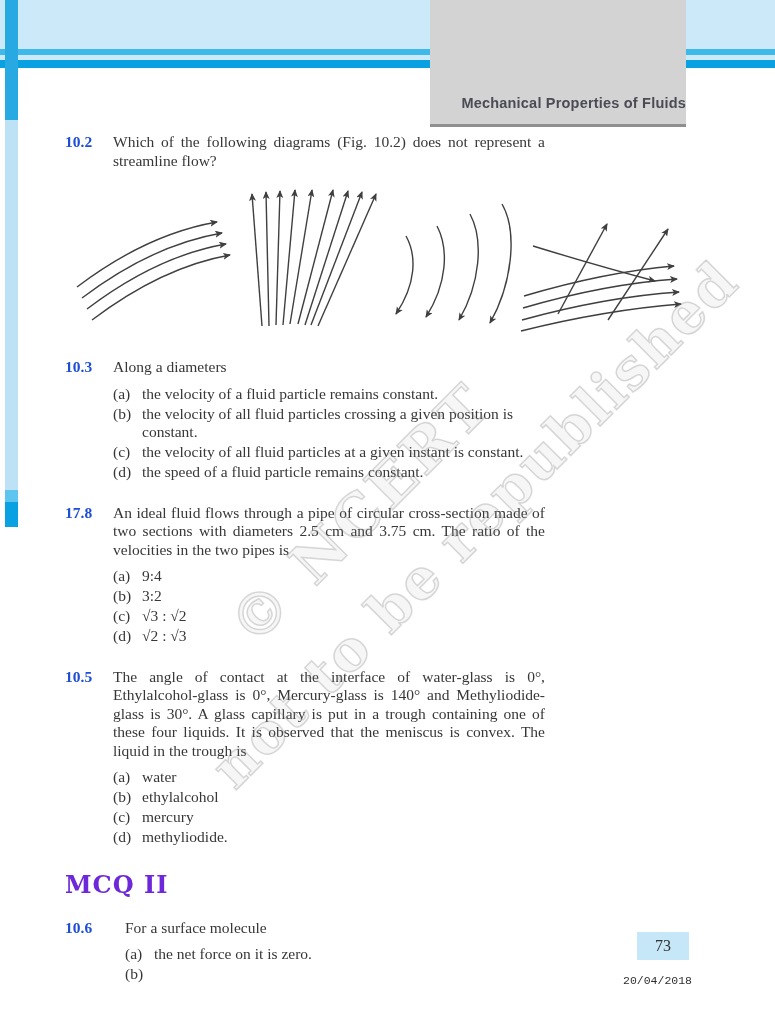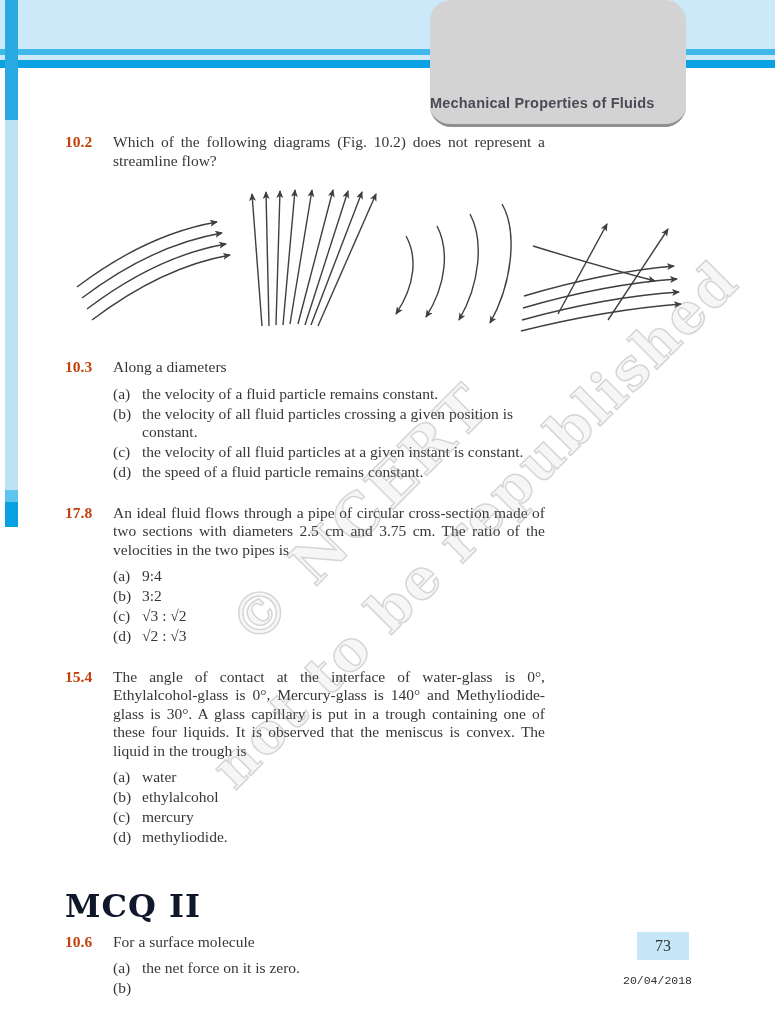--- a/index.html
+++ b/index.html
@@ -16,57 +16,57 @@
   .band-stripe-dark{position:absolute;left:0;top:60px;width:775px;height:8px;background:#0AA1E2;}
   
   .vbar-top{position:absolute;left:5px;top:0;width:13px;height:120px;background:#29A9E2;}
   .vbar-mid{position:absolute;left:5px;top:120px;width:13px;height:370px;background:#BDE2F5;}
   .vbar-cyan{position:absolute;left:5px;top:490px;width:13px;height:12px;background:#5EC6EE;}
   .vbar-dark{position:absolute;left:5px;top:502px;width:13px;height:25px;background:#0AA1E2;}
   
   .chapter-box{
     position:absolute;left:430px;top:0;width:256px;height:127px;
     background:#D3D3D3;border-bottom:3px solid #8F8F8F;box-sizing:border-box;
-    display:flex;align-items:flex-end;justify-content:flex-start;padding-bottom:13px;border-radius:21px;
+    display:flex;align-items:flex-end;justify-content:flex-end;padding-bottom:13px;
   }
   .chapter-title{
     font-family:"Liberation Sans","DejaVu Sans",sans-serif;
     font-weight:bold;font-size:14.5px;color:#4B4B56;letter-spacing:.2px;white-space:nowrap;
   }
   
   .watermark{
     position:absolute;z-index:5;pointer-events:none;
     font-family:"DejaVu Serif",serif;font-weight:bold;text-align:center;
     color:rgba(170,170,170,0.10);
     -webkit-text-stroke:1.5px rgba(130,130,130,0.30);
     white-space:nowrap;
   }
   .wm-1{left:180px;top:480px;width:360px;font-size:58px;letter-spacing:4px;transform:rotate(-45deg);}
   .wm-2{left:130px;top:525px;width:620px;font-size:56px;letter-spacing:2px;transform:rotate(-45deg);}
   
   .main{position:absolute;left:65px;top:133px;width:562px;z-index:2;}
   .question{display:flex;margin-top:22px;}
   .q-container-first .question:first-child{margin-top:0;}
-  .q-num{width:48px;flex-shrink:0;font-weight:bold;font-size:15.5px;color:#c2410c;line-height:18.5px;}
+  .q-num{width:48px;flex-shrink:0;font-weight:bold;font-size:15.5px;color:#1d4ed8;line-height:18.5px;}
   .q-body{width:432px;}
   .q-text{font-size:15.5px;line-height:18.5px;text-align:justify;}
   .options{margin-top:8px;}
   .option{display:flex;line-height:18.5px;margin-top:1.5px;}
   .opt-label{width:29px;flex-shrink:0;font-size:15.5px;}
   .opt-text{font-size:15.5px;max-width:400px;text-align:left;}
   
   .figure{margin-top:14px;width:625px;}
   .figure svg{display:block;}
   .fig-caption{width:582px;text-align:center;font-size:14px;color:#333;margin-top:12px;}
   
   .section-heading{
-    margin-top:40px;font-family:"DejaVu Serif",serif;font-weight:bold;
-    font-size:32px;color:#0f172a;letter-spacing:1px;
-  }
-  .q-container-last .question{margin-top:8px;}
+    margin-top:23px;font-family:"DejaVu Serif",serif;font-weight:bold;
+    font-size:24px;color:#6d28d9;letter-spacing:1px;
+  }
+  .q-container-last .question{margin-top:20px;gap:12px;}
   
   .page-badge{
     position:absolute;left:637px;top:932px;width:52px;height:28px;background:#C6E7F7;
     display:flex;align-items:center;justify-content:center;
     font-size:16px;color:#333;z-index:2;
   }
   .date-stamp{
     position:absolute;left:623px;top:974px;z-index:2;
     font-family:Liberation Mono, monospace;font-size:11.5px;color:#2F2F2F;
   }
@@ -195,21 +195,21 @@
             </div>
             <div class="option">
               <span class="opt-label">(d)</span>
               <span class="opt-text">√2 : √3</span>
             </div>
           </div>
     </div>
   </div>
 
   <div class="question">
-    <div class="q-num">15.4</div>
+    <div class="q-num">10.5</div>
     <div class="q-body">
       <div class="q-text">The angle of contact at the interface of water-glass is 0°, Ethylalcohol-glass is 0°, Mercury-glass is 140° and Methyliodide-glass is 30°. A glass capillary is put in a trough containing one of these four liquids. It is observed that the meniscus is convex. The liquid in the trough is</div>
       <div class="options">
             <div class="option">
               <span class="opt-label">(a)</span>
               <span class="opt-text">water</span>
             </div>
             <div class="option">
               <span class="opt-label">(b)</span>
               <span class="opt-text">ethylalcohol</span>

